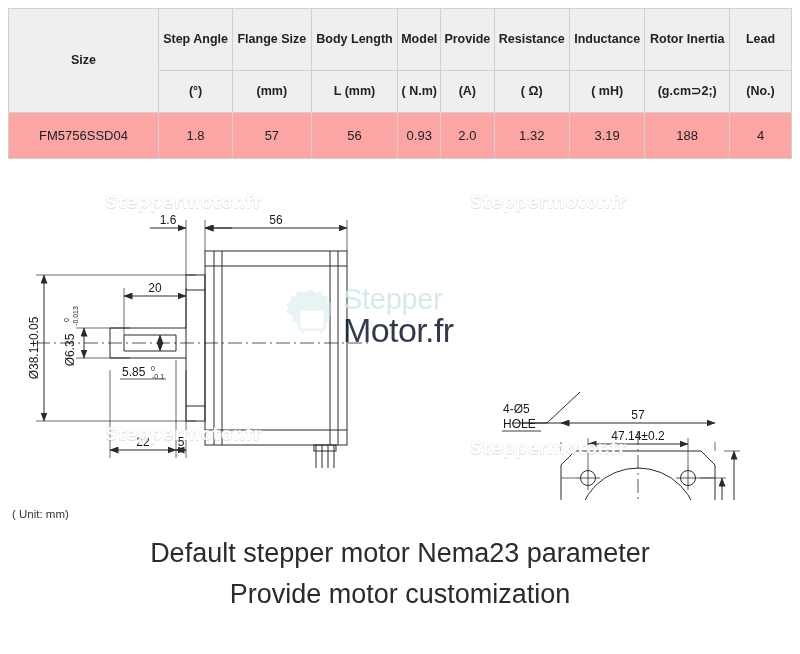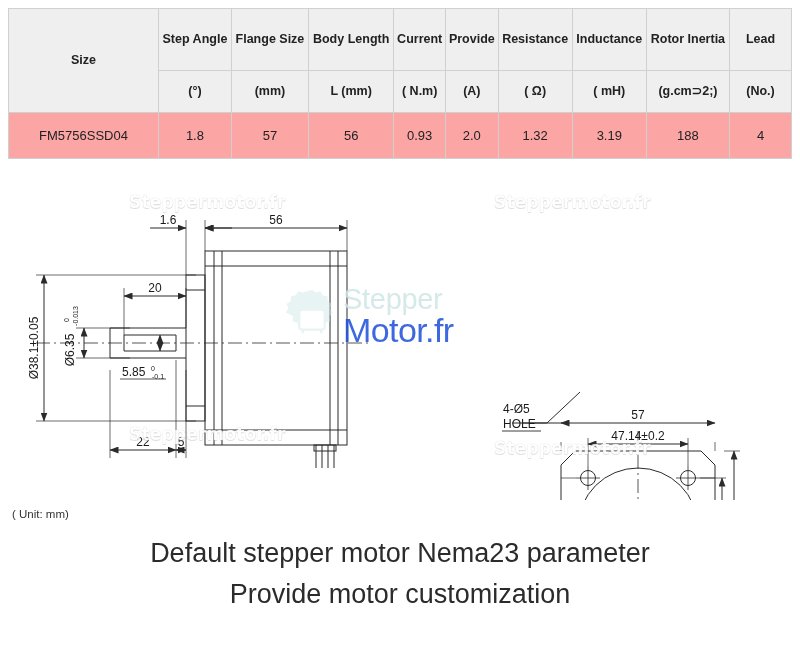--- a/index.html
+++ b/index.html
@@ -22,39 +22,38 @@
   .wm-tile {
     position: absolute;
     font-family: "DejaVu Sans", sans-serif;
     font-weight: bold;
     font-size: 17px;
     color: #ffffff;
     opacity: .88;
     text-shadow: 0 0 1px rgba(150,150,150,.55), 0 1px 0 rgba(170,170,170,.35);
     white-space: nowrap;
     letter-spacing: .2px;
-    margin-left: 24px;
   }
   .wm-center {
     position: absolute;
     left: 283px; top: 286px;
     display: flex; align-items: flex-end;
     pointer-events: none;
   }
   .wm-center .wm-logo { width: 58px; height: 58px; opacity: .5; }
   .wm-center .wm-words {
     margin-left: 2px;
     line-height: .96;
     font-family: "Liberation Sans", sans-serif;
   }
   .wm-center .wm-l1 {
     font-size: 29px; color: #cfe6e6; opacity:.85; letter-spacing:-.3px;
   }
   .wm-center .wm-l2 {
-    font-size: 34px; color: #1d4ed8; opacity:.85; letter-spacing:-.6px;
+    font-size: 34px; color: #0f172a; opacity:.85; letter-spacing:-.6px;
   }
 
   
   #spec-table {
     position: absolute;
     left: 8px; top: 8px;
     width: 784px;
     border-collapse: collapse;
     z-index: 2;
     background: #fff;
@@ -118,21 +117,21 @@
 </head>
 <body>
 
 <table id="spec-table">
   <thead>
     <tr class="r-name">
       <th class="col-model" rowspan="2">Size</th>
       <th>Step Angle</th>
       <th>Flange Size</th>
       <th>Body Length</th>
-      <th>Current</th>
+      <th>Model</th>
       <th>Provide</th>
       <th>Resistance</th>
       <th>Inductance</th>
       <th>Rotor Inertia</th>
       <th class="col-lead">Lead</th>
     </tr>
     <tr class="r-unit">
       <th>(°)</th>
       <th>(mm)</th>
       <th>L (mm)</th>

